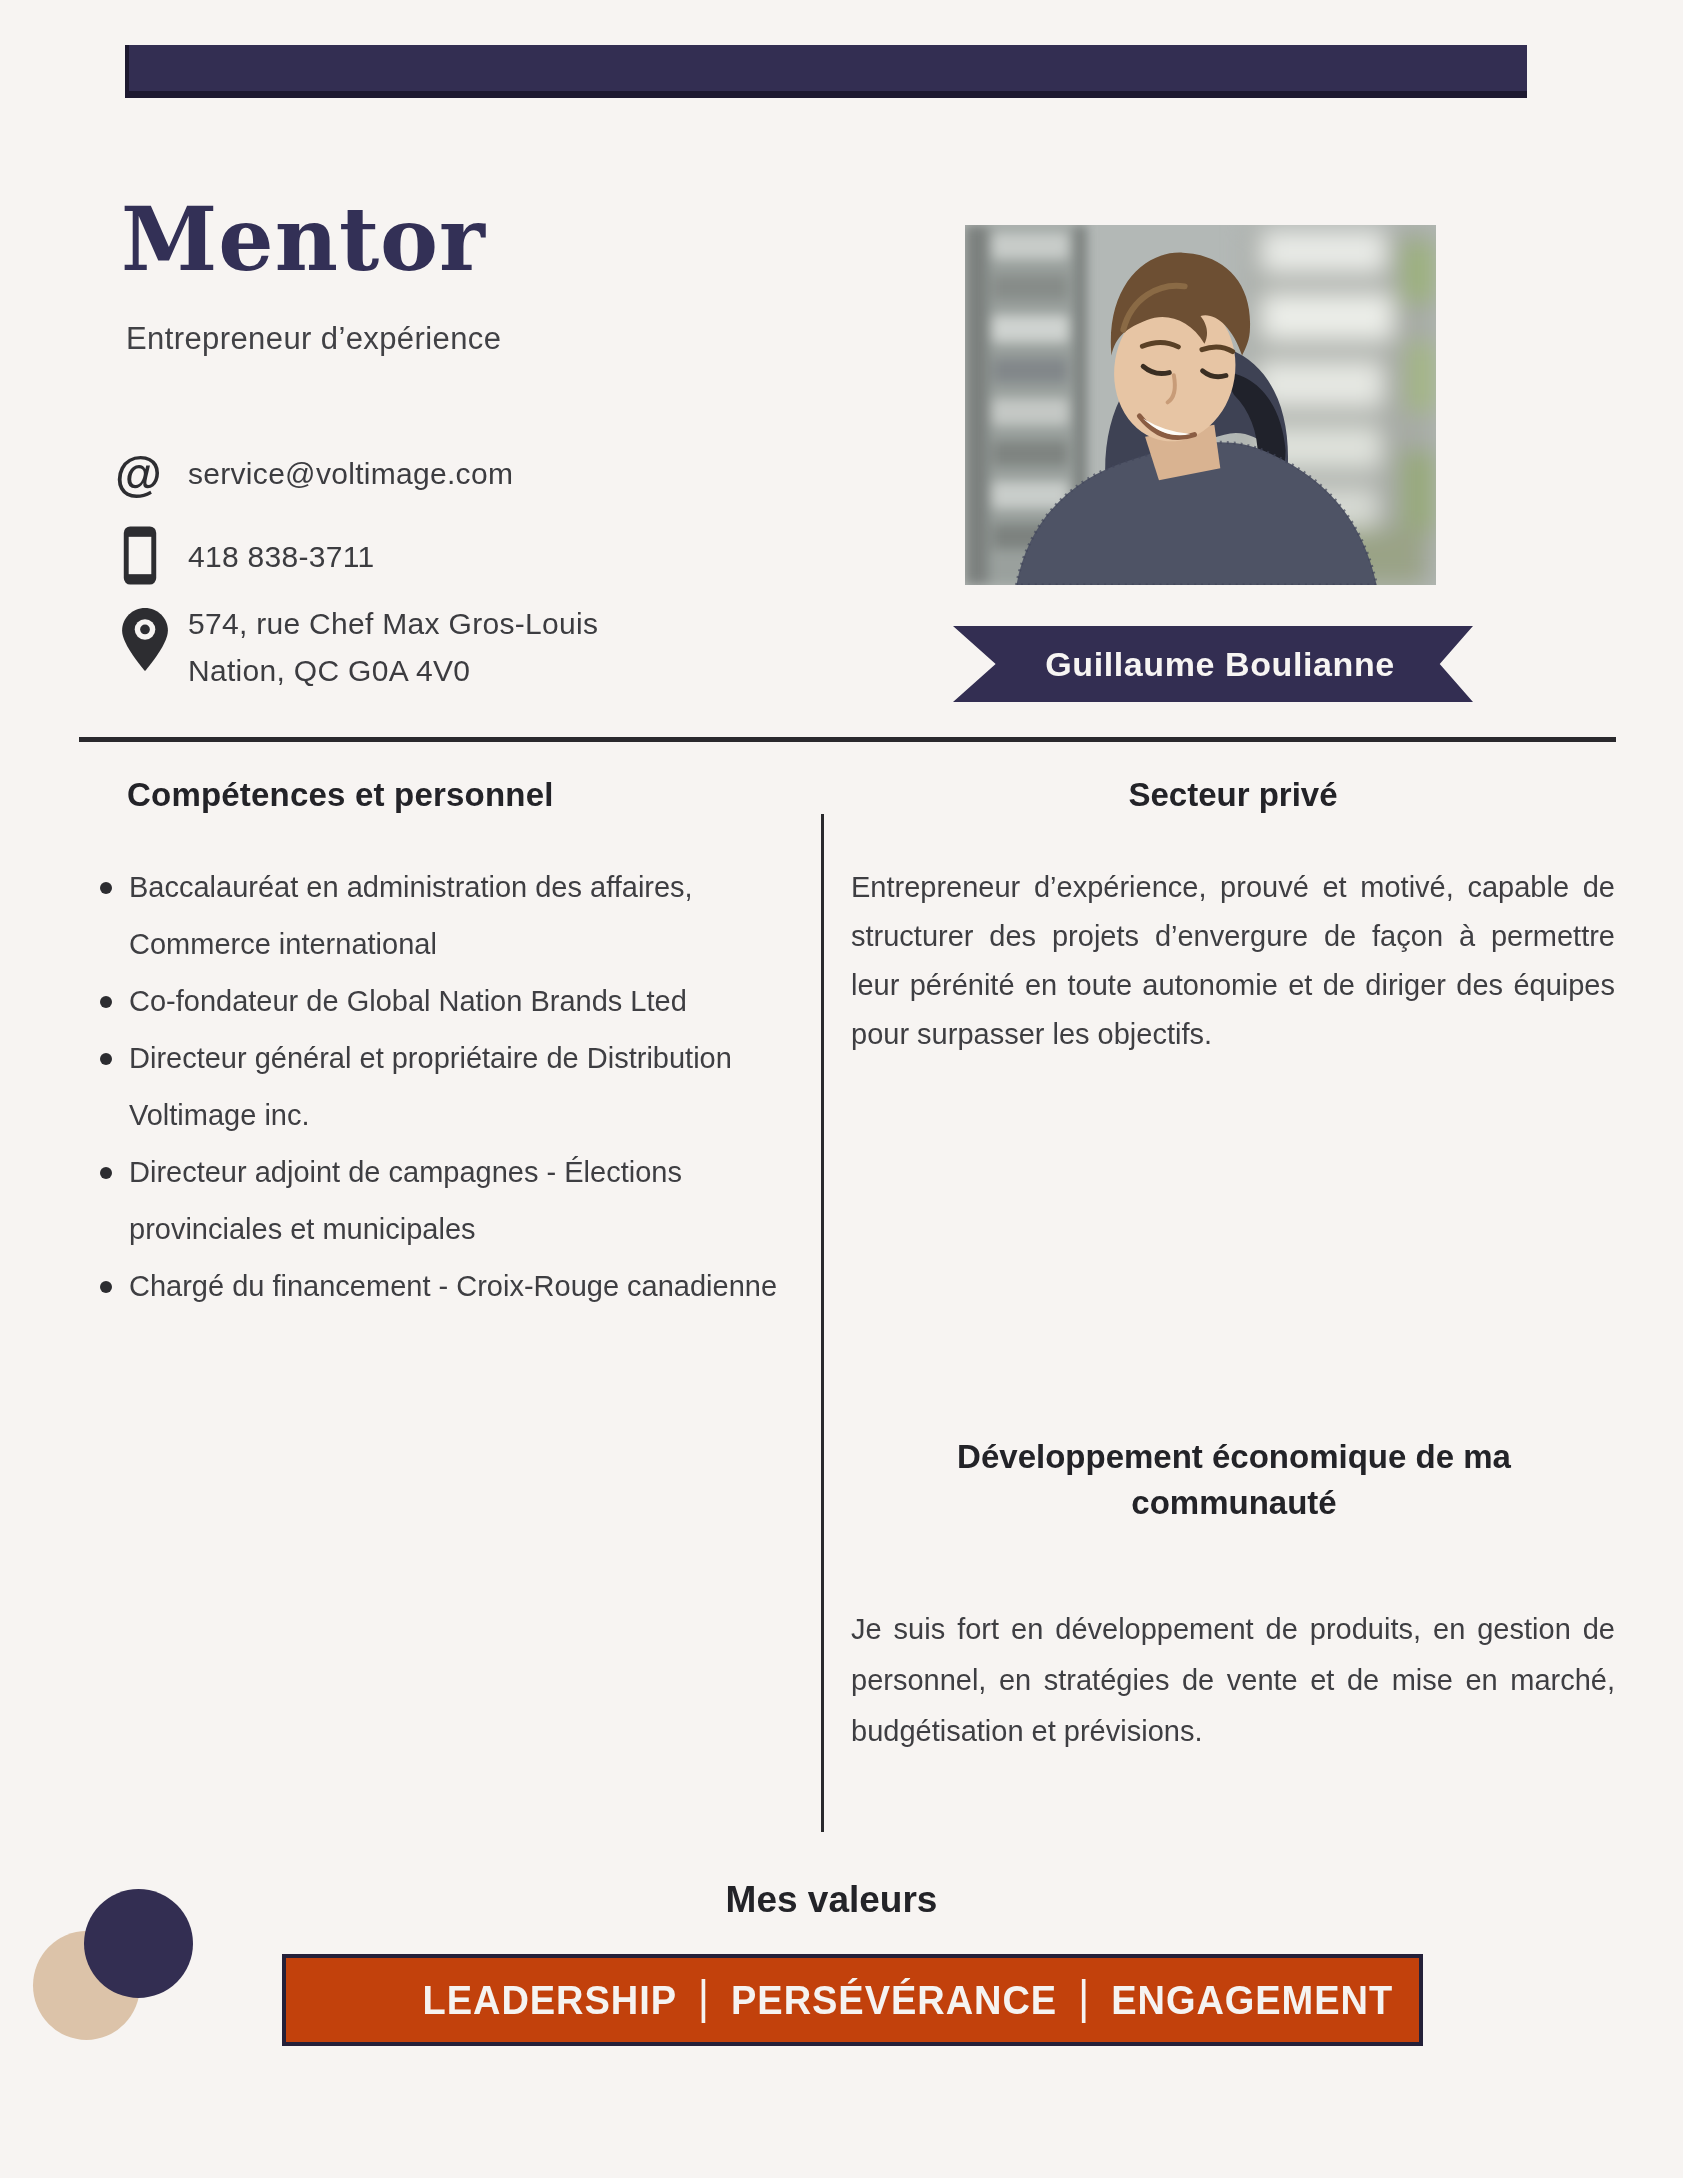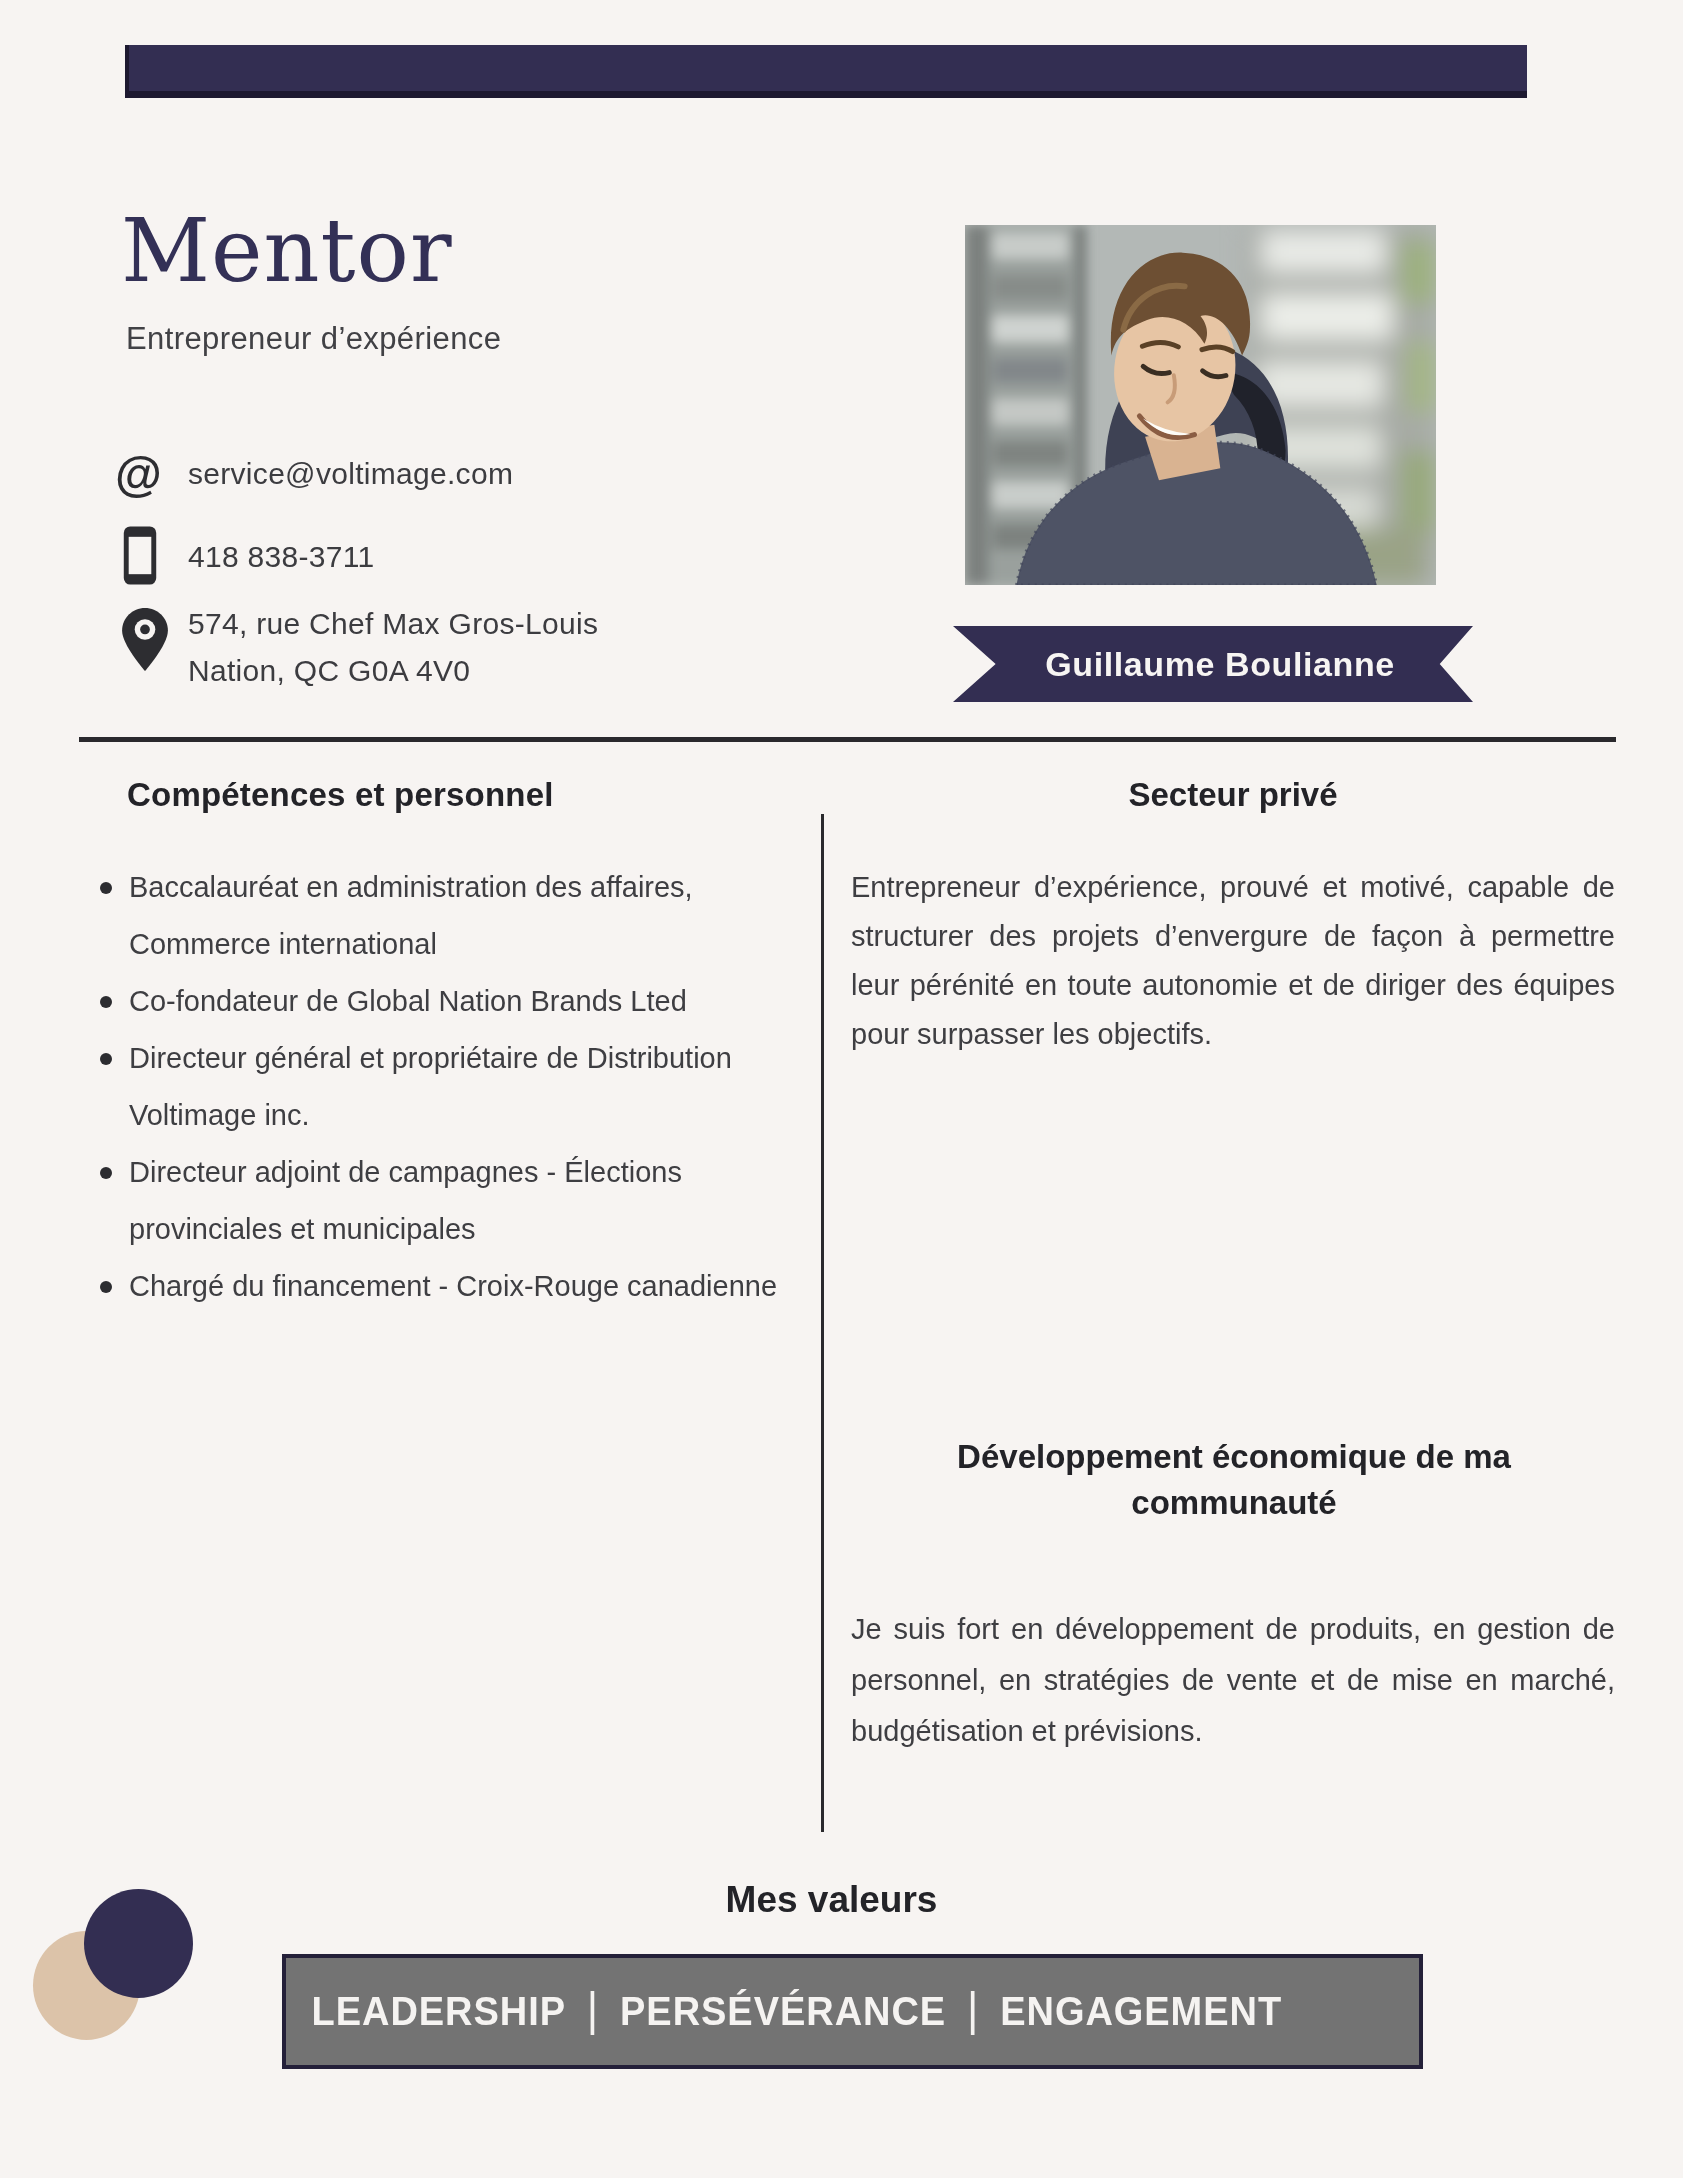--- a/index.html
+++ b/index.html
@@ -10,22 +10,22 @@
   }
 
   
   .top-bar {
     position:absolute; left:125px; top:45px; width:1398px; height:46px;
     background:#332e52; border-left:4px solid #1d1930; border-bottom:7px solid #1d1930;
   }
 
   
   .title {
-    position:absolute; left:121px; top:204px;
-    font-family:"DejaVu Serif", serif; font-weight:normal;
+    position:absolute; left:121px; top:192px;
+    font-family:"DejaVu Serif", serif; font-weight:bold;
     font-size:87px; line-height:1.1; color:#333056; letter-spacing:1px;
   }
   .subtitle {
     position:absolute; left:126px; top:321px;
     font-size:31px; color:#414145; letter-spacing:0.4px;
   }
 
   
   .at-glyph {
     position:absolute; left:115px; top:447px;
@@ -95,23 +95,23 @@
 
   
   .values-heading {
     position:absolute; left:0; top:1879px; width:1663px; text-align:center;
     font-size:37px; font-weight:bold; color:#232328;
   }
   .circle { position:absolute; border-radius:50%; }
   .circle-tan  { left:33px;  top:1931px; width:107px; height:109px; background:#dcc3a9; }
   .circle-navy { left:84px;  top:1889px; width:109px; height:109px; background:#332e52; }
   .values-bar {
-    position:absolute; left:282px; top:1954px; width:1141px; height:115px;
-    background:#737373; border:4px solid #242039; box-sizing:border-box;
-    display:flex; align-items:center; justify-content:flex-start;
+    position:absolute; left:282px; top:1954px; width:1141px; height:92px;
+    background:#c2410c; border:4px solid #242039; box-sizing:border-box;
+    display:flex; align-items:center; justify-content:flex-end;
   }
   .values-row {
     display:flex; align-items:center; transform:scaleX(0.95);
     color:#f5f3f1; font-weight:bold; font-size:40px; letter-spacing:1px; white-space:nowrap;
   }
   .values-sep { font-weight:400; font-size:46px; margin:0 22px; position:relative; top:-3px; }
 </style>
 </head>
 <body>
 

